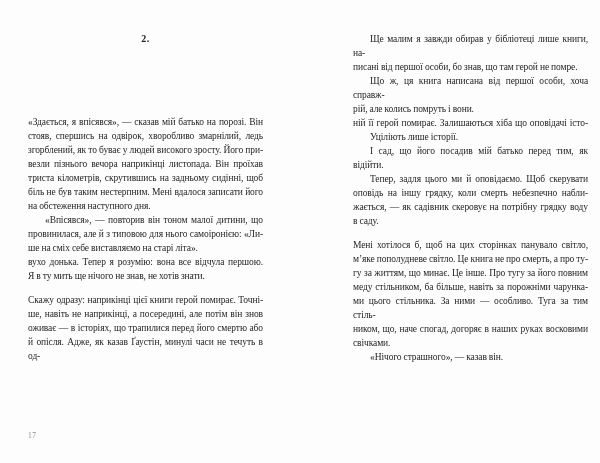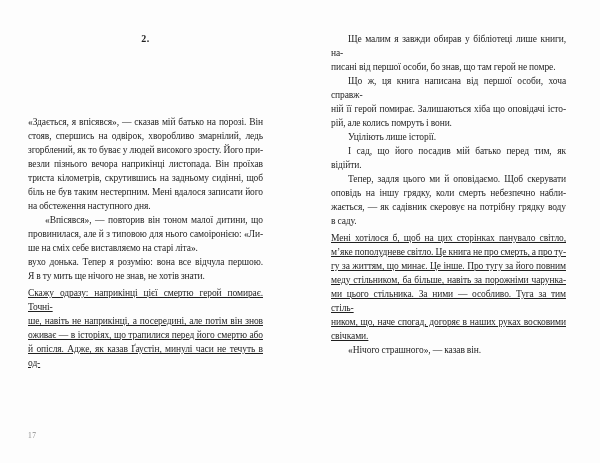--- a/index.html
+++ b/index.html
@@ -6,33 +6,33 @@
   body {
     width: 600px; height: 463px;
     position: relative;
     background: #fdfdfd;
     font-family: "Liberation Serif", "DejaVu Serif", serif;
     color: #1f1f1f;
     overflow: hidden;
   }
   .page { position: absolute; top: 0; bottom: 0; }
   .page-left  { left: 28px;  width: 235px; }
-  .page-right { left: 331px; width: 235px; }
+  .page-right { left: 353px; width: 235px; }
   .chapter-heading {
     position: absolute; top: 32px; left: 0; right: 0;
     text-align: center;
     font-weight: bold;
     font-size: 10px; line-height: 14px;
     letter-spacing: 0.5px;
   }
   .body { position: absolute; left: 0; right: 0; }
   .page-left  .body { top: 115px; }
   .page-right .body { top: 32px; }
   .para { margin: 0; }
-  .para.gap { margin-top: 3px; text-decoration: underline; }
+  .para.gap { margin-top: 10px; }
   .line {
     font-size: 9.5px;
     line-height: 14px;
     letter-spacing: -0.1px;
     word-spacing: -0.2px;
     text-align: justify;
     text-align-last: justify;
     text-justify: inter-word;
     white-space: nowrap;
   }
@@ -66,39 +66,39 @@
         <div class="para">
           <div class="line indent">«Впісявся», — повторив він тоном малої дитини, що</div>
           <div class="line">провинилася, але й з типовою для нього самоіронією: «Ли-</div>
           <div class="line last">ше на сміх себе виставляємо на старі літа».</div>
         </div>
         <div class="para">
           <div class="line">вухо донька. Тепер я розумію: вона все відчула першою.</div>
           <div class="line last">Я в ту мить ще нічого не знав, не хотів знати.</div>
         </div>
         <div class="para gap">
-          <div class="line">Скажу одразу: наприкінці цієї смертю герой помирає. Точні-</div>
+          <div class="line">Скажу одразу: наприкінці цієї книги герой помирає. Точні-</div>
           <div class="line">ше, навіть не наприкінці, а посередині, але потім він знов</div>
           <div class="line">оживає — в історіях, що трапилися перед його смертю або</div>
           <div class="line">й опісля. Адже, як казав Ґаустін, минулі часи не течуть в од-</div>
         </div>
       </div>
     <div class="page-number" style="color: rgb(138, 138, 138);">17</div>
   </div>
 
   <div class="page page-right">
     <div class="body">
         <div class="para">
           <div class="line indent">Ще малим я завжди обирав у бібліотеці лише книги, на-</div>
           <div class="line last">писані від першої особи, бо знав, що там герой не помре.</div>
         </div>
         <div class="para">
           <div class="line indent">Що ж, ця книга написана від першої особи, хоча справж-</div>
+          <div class="line last">рій, але колись помруть і вони.</div>
           <div class="line">ній її герой помирає. Залишаються хіба що оповідачі істо-</div>
-          <div class="line last">рій, але колись помруть і вони.</div>
         </div>
         <div class="para">
           <div class="line last indent">Уціліють лише історії.</div>
         </div>
         <div class="para">
           <div class="line last indent">І сад, що його посадив мій батько перед тим, як відійти.</div>
         </div>
         <div class="para">
           <div class="line indent">Тепер, задля цього ми й оповідаємо. Щоб скерувати</div>
           <div class="line">оповідь на іншу грядку, коли смерть небезпечно набли-</div>

